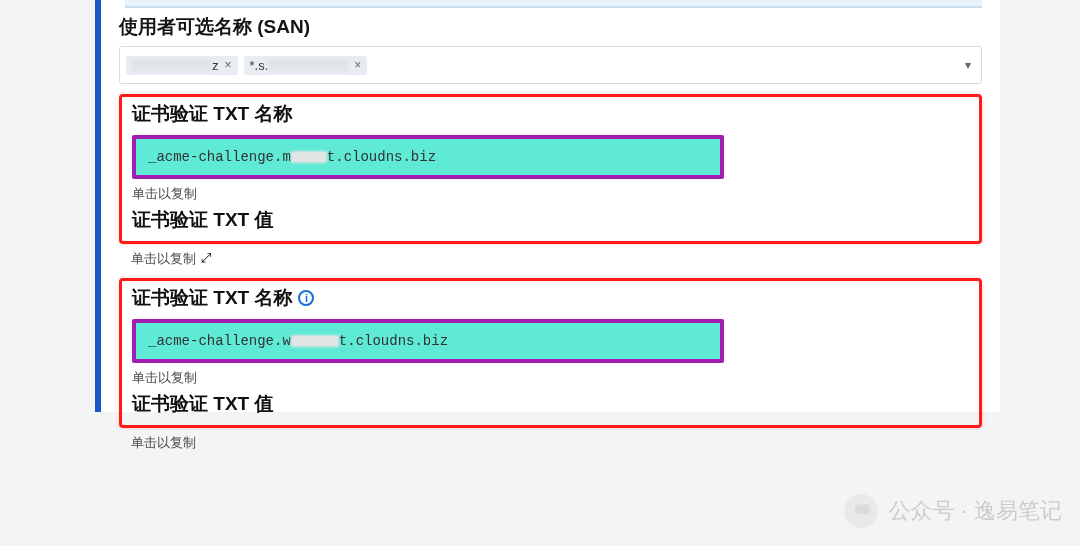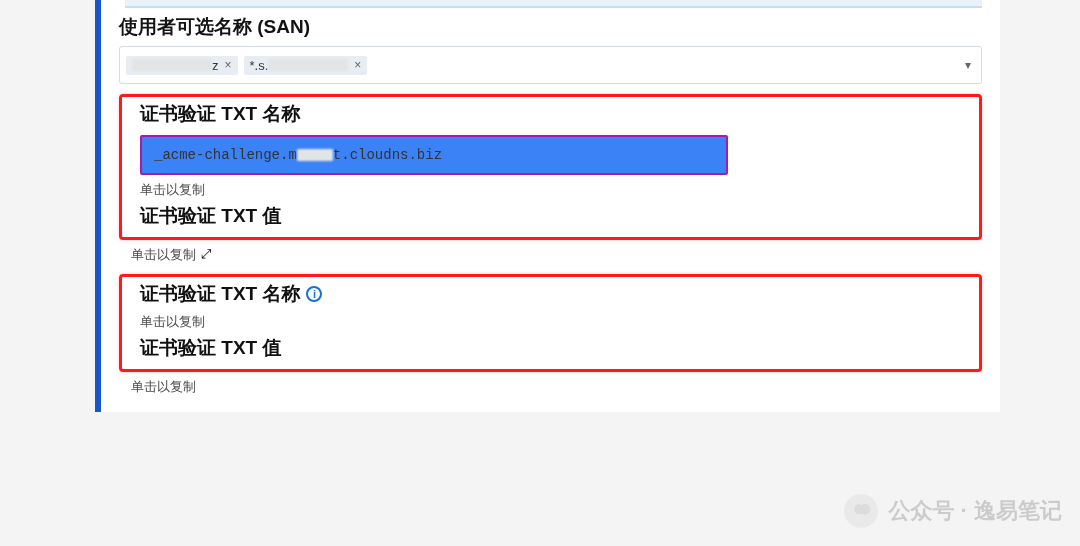--- a/index.html
+++ b/index.html
@@ -76,35 +76,35 @@
     background: #e3e4e5;
     border-radius: 1px;
     vertical-align: middle;
     filter: blur(1px);
   }
 
   .box {
     border: 3px solid #ff1a1a;
     border-radius: 4px;
     box-shadow: 0 0 4px rgba(255,0,0,0.2);
-    padding: 4px 10px 8px 18px;
+    padding: 4px 10px 8px 10px;
     margin-top: 10px;
   }
   .sec-title {
     font-size: 19px;
     font-weight: 700;
     color: #111;
     display: flex;
     align-items: center;
     gap: 6px;
   }
   .value-row {
     margin-top: 8px;
-    background: #3b82f6;
-    border: 2px solid #a21caf;
+    background: #5eead4;
+    border: 4px solid #a21caf;
     border-radius: 2px;
     padding: 10px 12px;
     font-family: "Courier New", monospace;
     font-size: 14px;
     color: #333;
     width: 560px;
   }
   .copy-hint {
     font-size: 13px;
     color: #4a4a4a;
@@ -131,21 +131,20 @@
   .watermark {
     position: absolute;
     right: 18px;
     bottom: 18px;
     display: flex;
     align-items: center;
     gap: 10px;
     opacity: 0.25;
     color: #555;
     font-size: 22px;
-    font-weight: bold;
   }
   .wm-icon {
     width: 34px; height: 34px;
     border-radius: 50%;
     background: radial-gradient(circle at 45% 45%, #999 18%, rgba(0,0,0,0) 20%),
                 radial-gradient(circle at 62% 45%, #999 18%, rgba(0,0,0,0) 20%),
                 #ccc;
     display: inline-block;
   }
 </style>
@@ -191,20 +190,23 @@
     <div class="copy-hint" style="margin-left:12px">
       <span>单击以复制</span>
       <span class="cursor">⤢</span>
     </div>
 
     <div class="box">
       <div class="sec-title">
         <span>证书验证 TXT 名称</span>
         <span class="info-icon">i</span>
       </div>
+      <div class="value-row">
+        <span>_acme-challenge.w</span><span class="redact" style="width:48px"></span><span>t.cloudns.biz</span>
+      </div>
       <div class="copy-hint">
         <span>单击以复制</span>
       </div>
 
       <div class="sec-title" style="margin-top:4px">
         <span>证书验证 TXT 值</span>
       </div>
     </div>
     <div class="copy-hint" style="margin-left:12px">
       <span>单击以复制</span>

